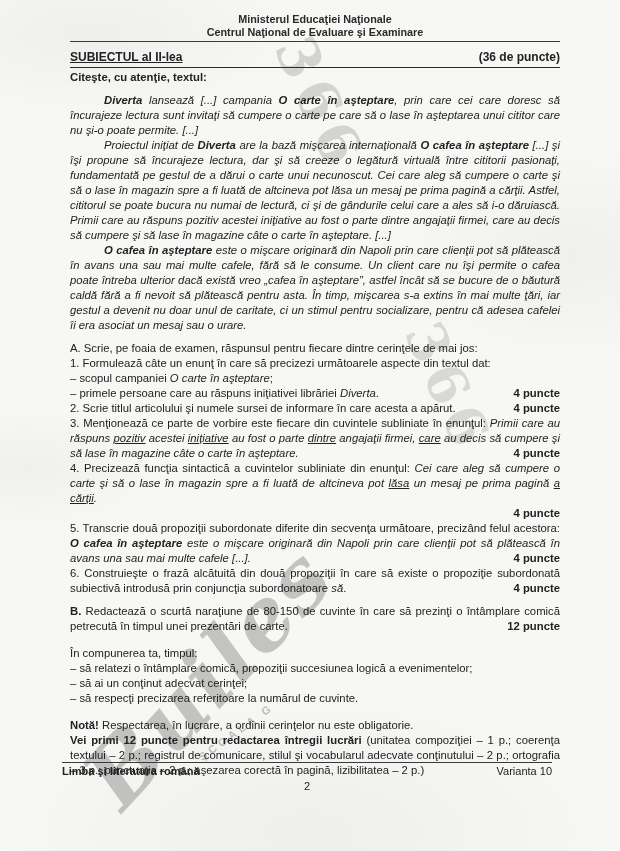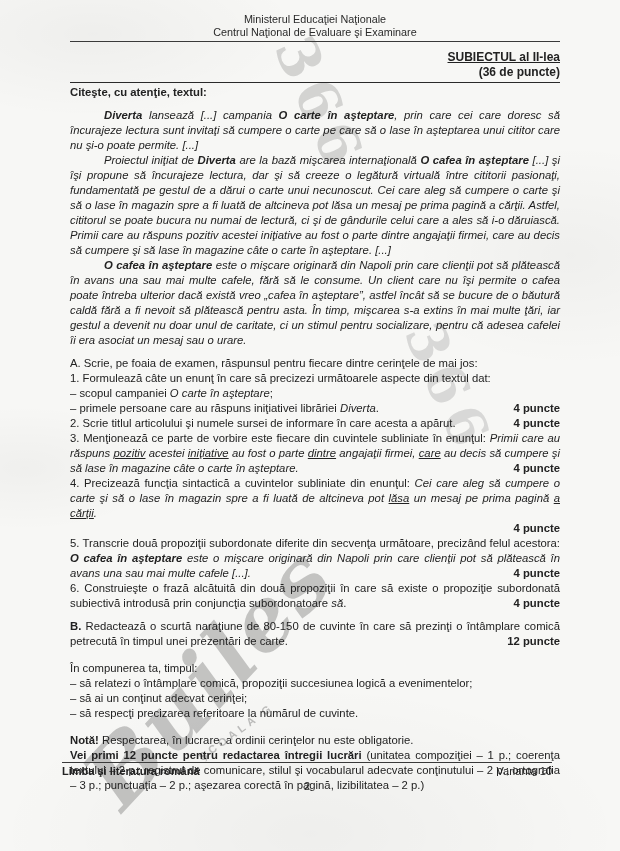--- a/index.html
+++ b/index.html
@@ -8,24 +8,24 @@
     position:relative;width:620px;height:851px;margin:0 auto;overflow:hidden;
     background:#f7f7f5;
     background-image:
       radial-gradient(ellipse 300px 120px at 15% 4%, rgba(0,0,0,0.035), transparent 70%),
       radial-gradient(ellipse 260px 160px at 92% 30%, rgba(0,0,0,0.03), transparent 70%),
       radial-gradient(ellipse 420px 200px at 50% 98%, rgba(0,0,0,0.035), transparent 75%),
       radial-gradient(ellipse 200px 90px at 4% 55%, rgba(0,0,0,0.03), transparent 70%);
     color:#222;
   }
   .content{position:absolute;left:70px;top:13px;width:490px;font-size:11.3px;line-height:15px;}
-  .hdr{ text-align:center;font-size:10.8px;line-height:13px;color:#2a2a2a;}
+  .hdr{ text-align:center;font-size:10.8px;line-height:13px;color:#2a2a2a;font-weight:bold;}
   .hdr-rule{border-bottom:1.4px solid #3a3a3a;margin:2px 0 8px 0;}
   .subject-row{display:flex;justify-content:space-between;align-items:flex-end;
-    font-weight:bold;font-size:12px;border-bottom:1.6px solid #2a2a2a;padding-bottom:2px;margin-bottom:2px;flex-direction:column;}
+    font-weight:bold;font-size:12px;border-bottom:1.6px solid #2a2a2a;padding-bottom:2px;margin-bottom:2px;}
   .subject-row .t{text-decoration:underline;}
   .read-instr{font-weight:bold;margin-bottom:8px;}
   .para{text-align:justify;text-indent:34px;}
   .src{text-align:right;}
   .sb{font-weight:bold;}
   .si{font-style:italic;}
   .su{text-decoration:underline;}
   .sec-a-head{font-weight:normal;margin-top:8px;}
   .item{position:relative;text-align:justify;}
   .item .pts{position:absolute;right:0;bottom:0;font-weight:bold;background:transparent;}

